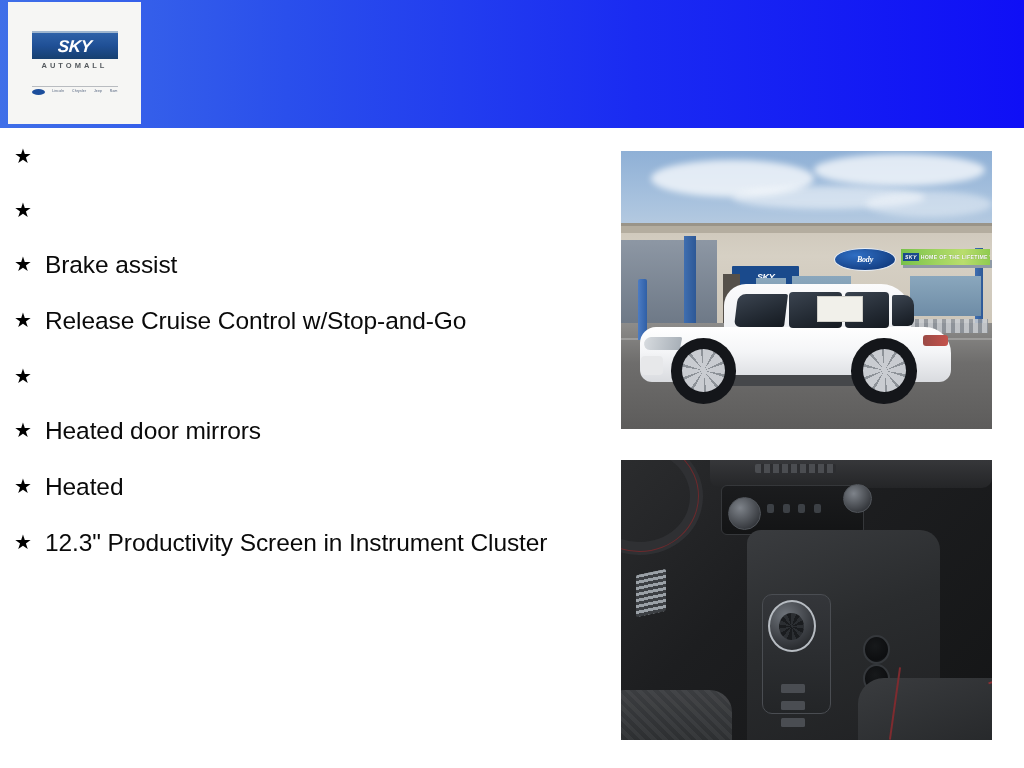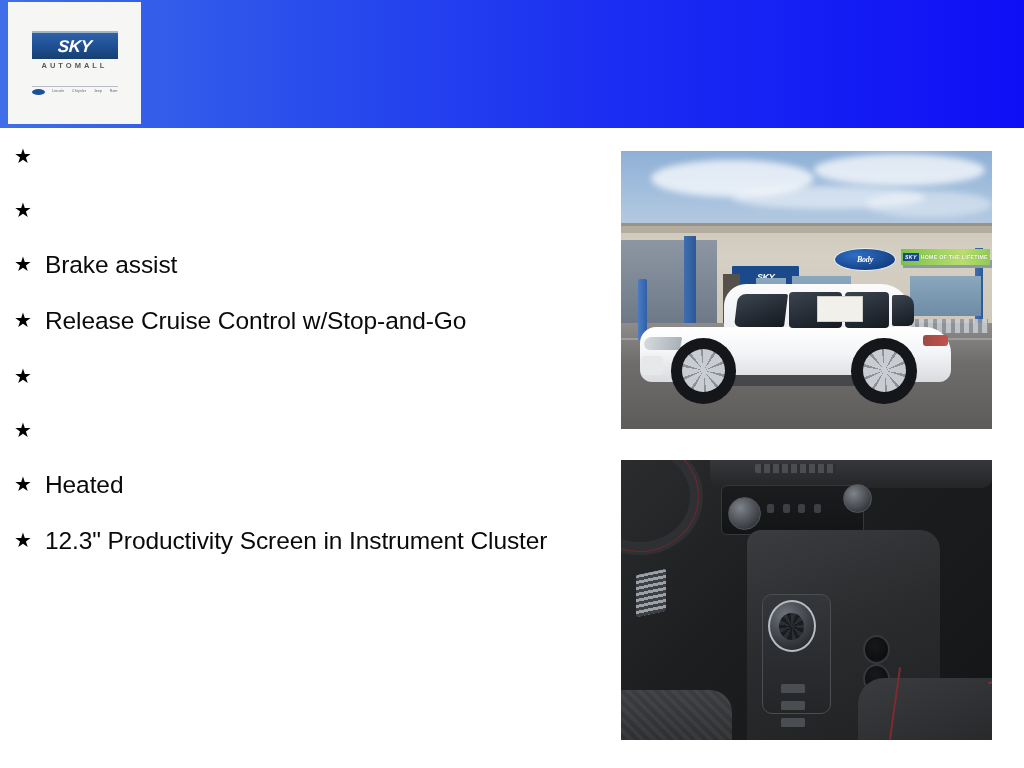--- a/index.html
+++ b/index.html
@@ -638,20 +638,21 @@
     </li>
     <li class="feature-item">
       <span class="bullet-star">★</span>
       <span class="feature-text">Release Cruise Control w/Stop-and-Go</span>
     </li>
     <li class="feature-item">
       <span class="bullet-star">★</span>
     </li>
     <li class="feature-item">
       <span class="bullet-star">★</span>
+      <span class="feature-text">Heated door mirrors</span>
     </li>
     <li class="feature-item">
       <span class="bullet-star">★</span>
       <span class="feature-text">Heated</span>
     </li>
     <li class="feature-item">
       <span class="bullet-star">★</span>
       <span class="feature-text">12.3" Productivity Screen in Instrument Cluster</span>
     </li>
   </ul>

